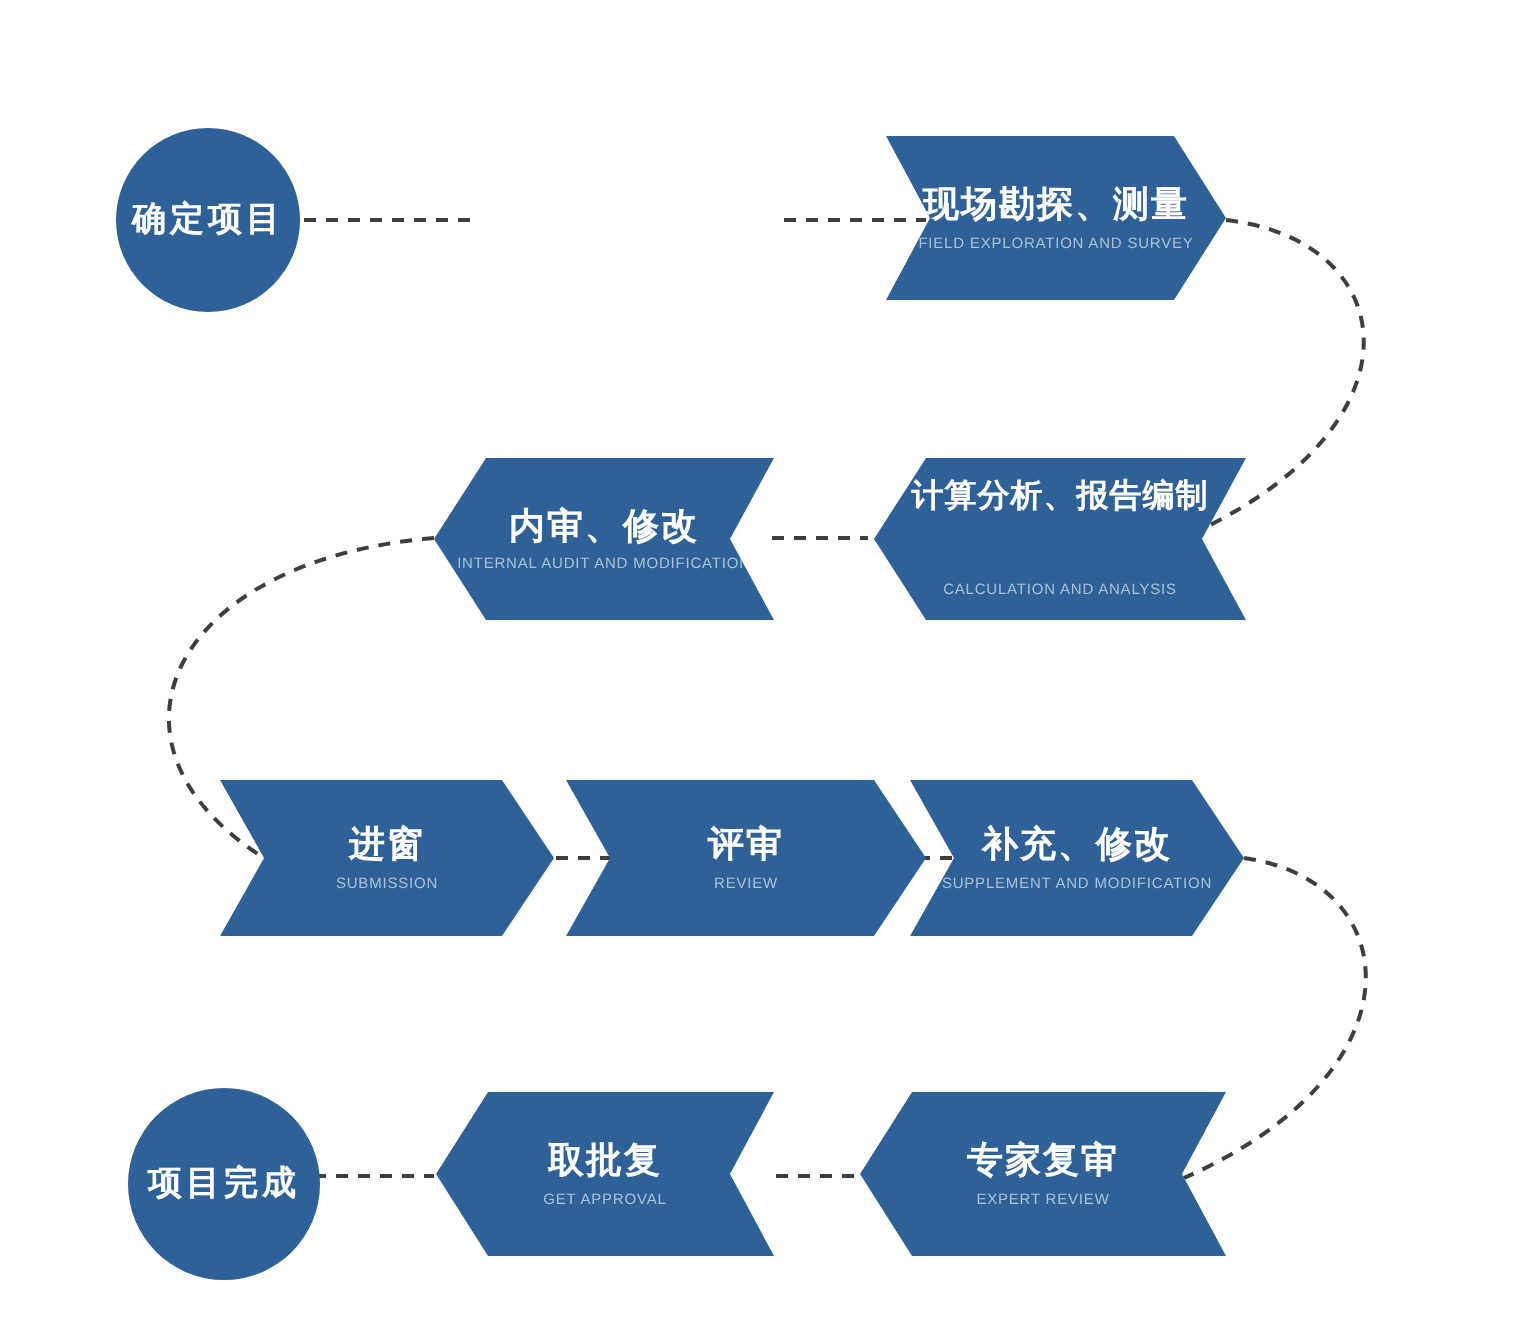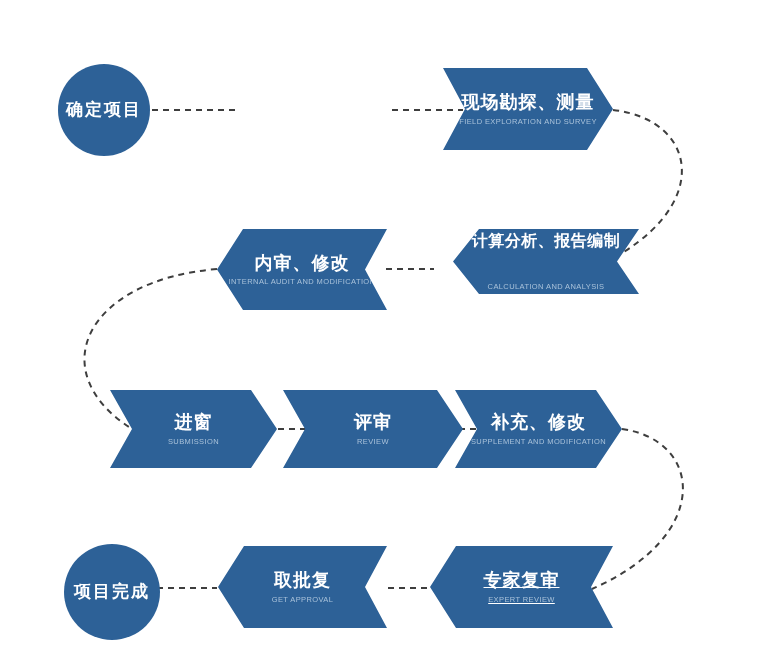--- a/index.html
+++ b/index.html
@@ -37,26 +37,26 @@
     font-size:7.5px;letter-spacing:0.4px;color:var(--subtitle);
     margin-top:4px;text-transform:uppercase;white-space:nowrap;
   }
   .circle .title{font-size:17px;letter-spacing:2px;}
   
   #start-circle {left:58px; top:64px; width:92px; height:92px;}
   #finish-circle{left:64px; top:544px;width:96px; height:96px;}
   #step-a1{left:216px;top:68px; width:171px;height:82px;}
   #step-a2{left:443px;top:68px; width:170px;height:82px;}
   #step-a3{left:217px;top:229px;width:170px;height:81px;}
-  #step-a4{left:453px;top:229px;width:186px;height:65px;gap:28px;}
+  #step-a4{left:437px;top:229px;width:186px;height:81px;gap:28px;}
   #step-a5{left:110px;top:390px;width:167px;height:78px;}
   #step-a6{left:283px;top:390px;width:180px;height:78px;}
   #step-a7{left:455px;top:390px;width:167px;height:78px;}
   #step-a8{left:218px;top:546px;width:169px;height:82px;}
-  #step-a9{left:430px;top:546px;width:183px;height:82px;text-decoration:underline;}
+  #step-a9{left:430px;top:546px;width:183px;height:82px;}
 </style>
 </head>
 <body>
 
 <div class="canvas">
 
   <svg class="connectors" viewBox="0 0 769 664" xmlns="http://www.w3.org/2000/svg">
     <path d="M152 110 H236"></path>
     <path d="M392 110 H463"></path>
     <path d="M613 110 C700 120, 714 210, 600 265"></path>

